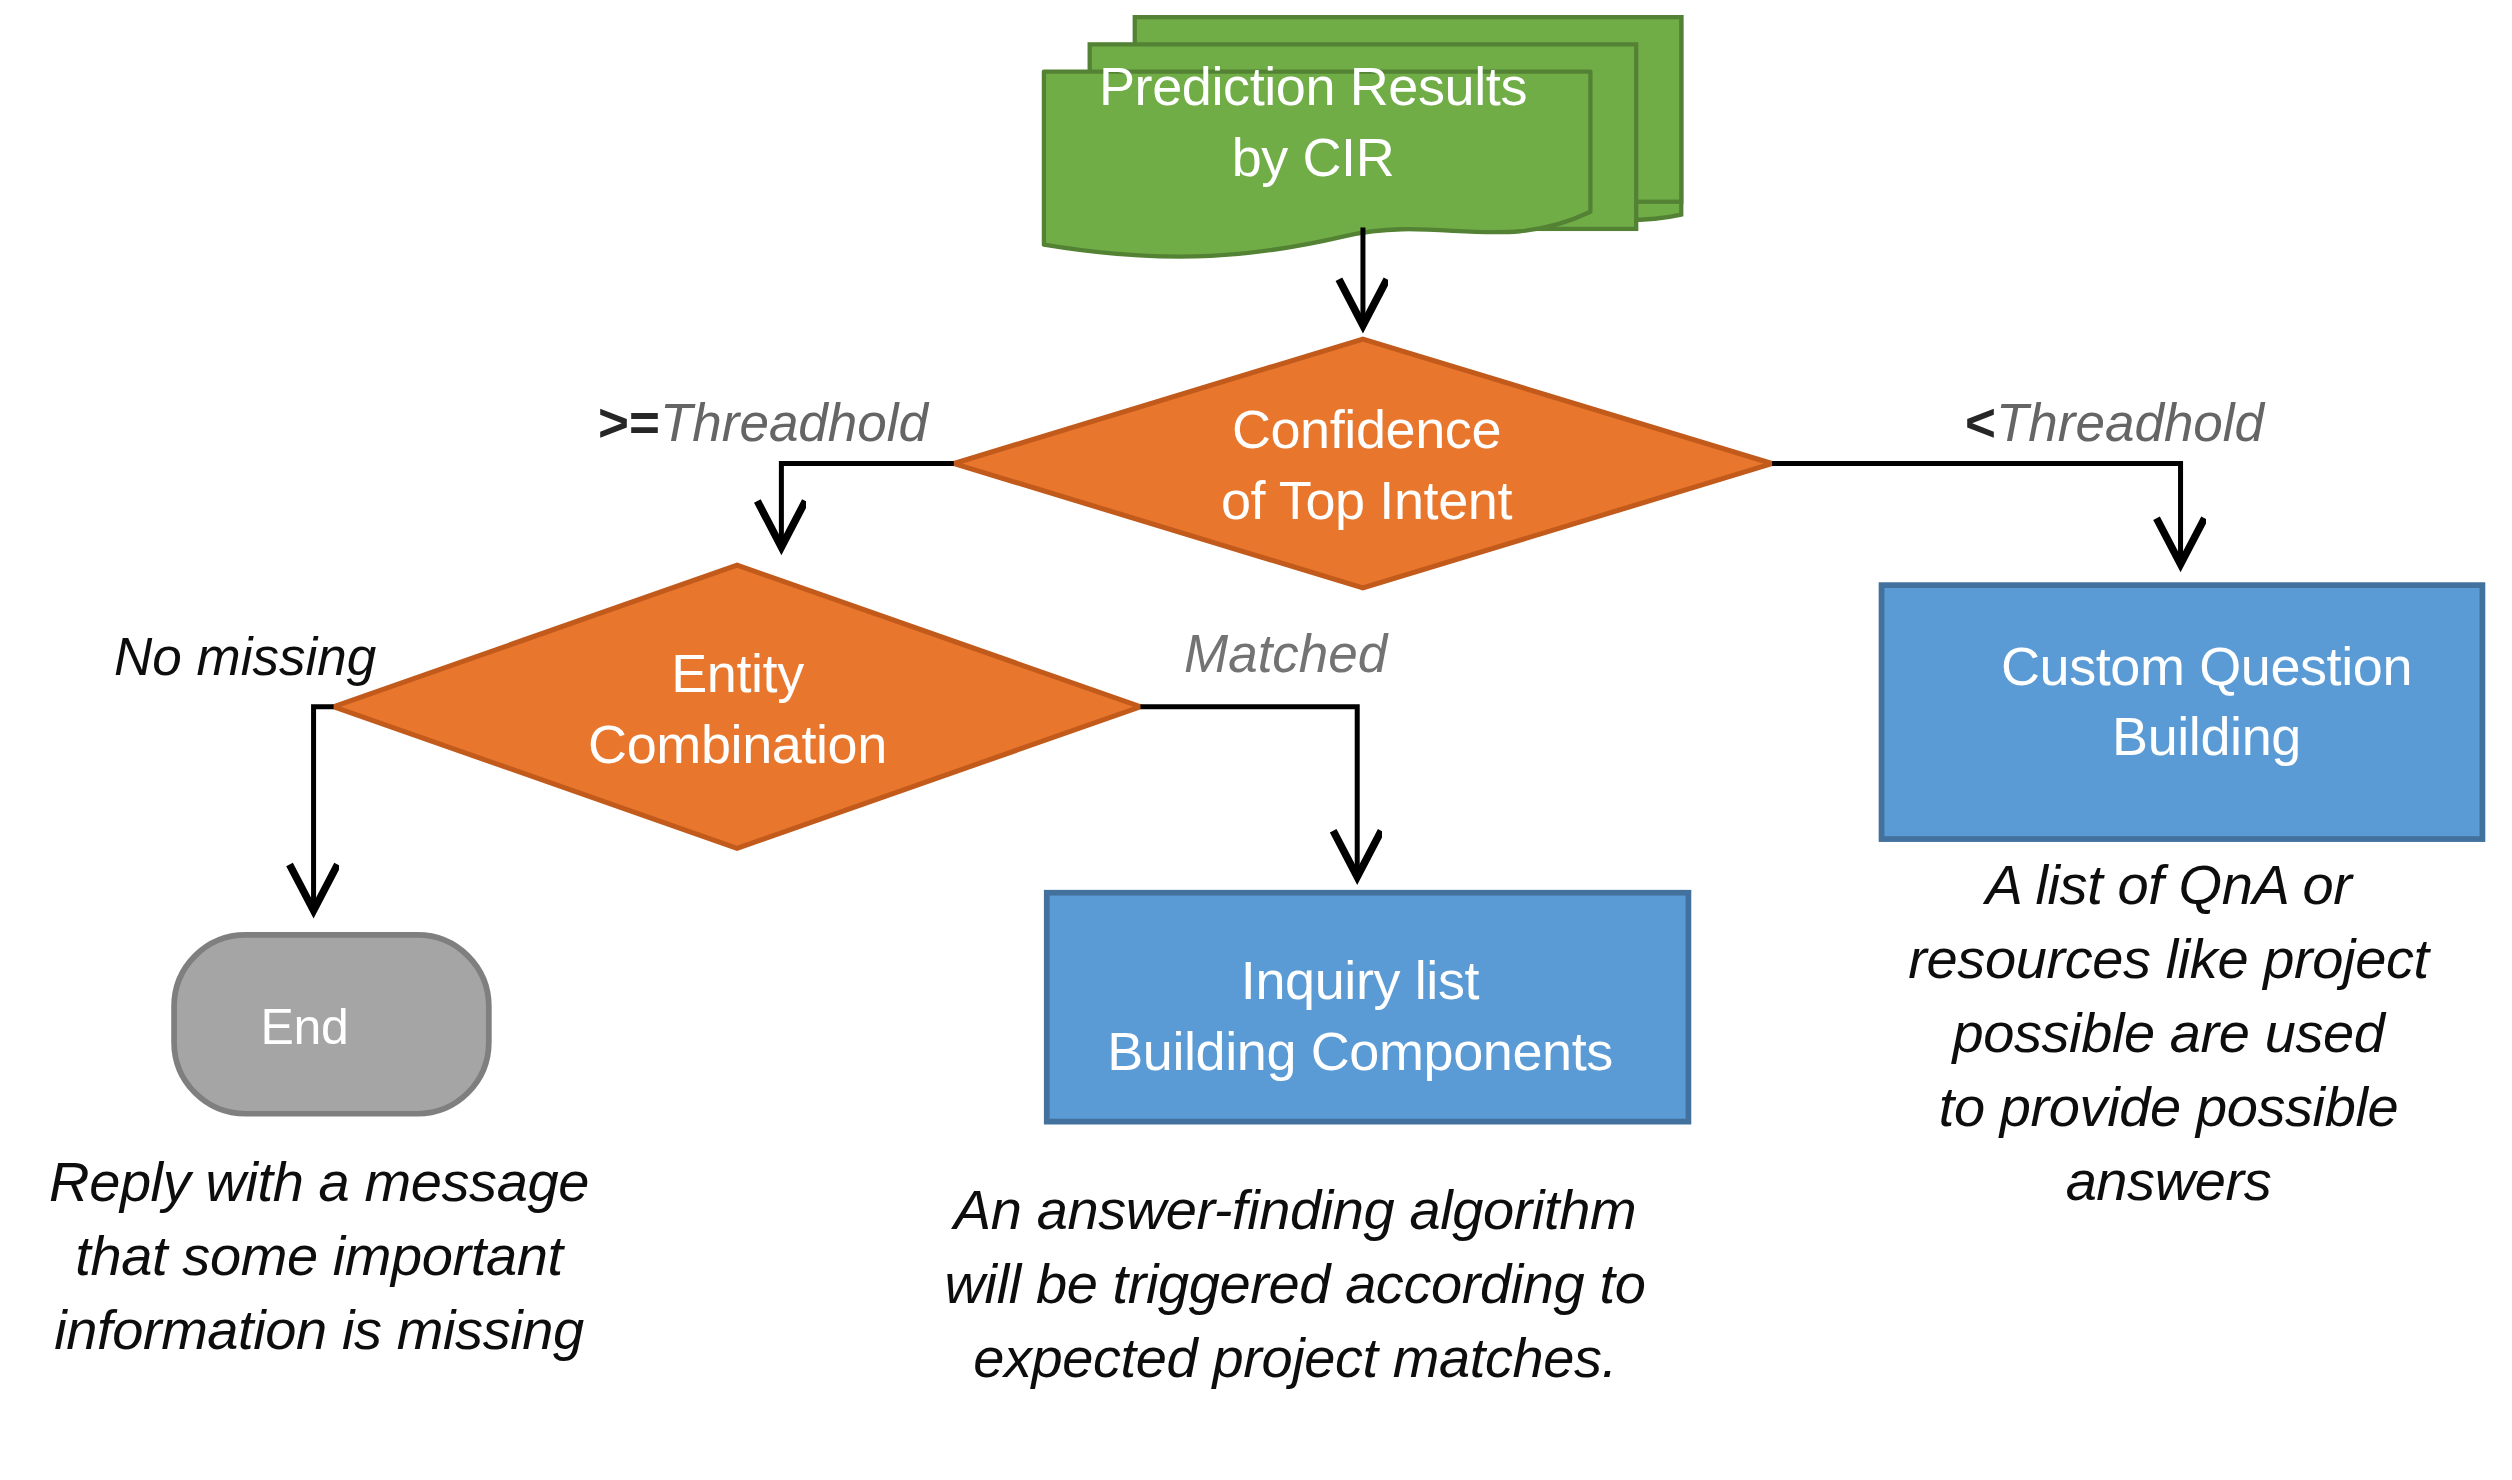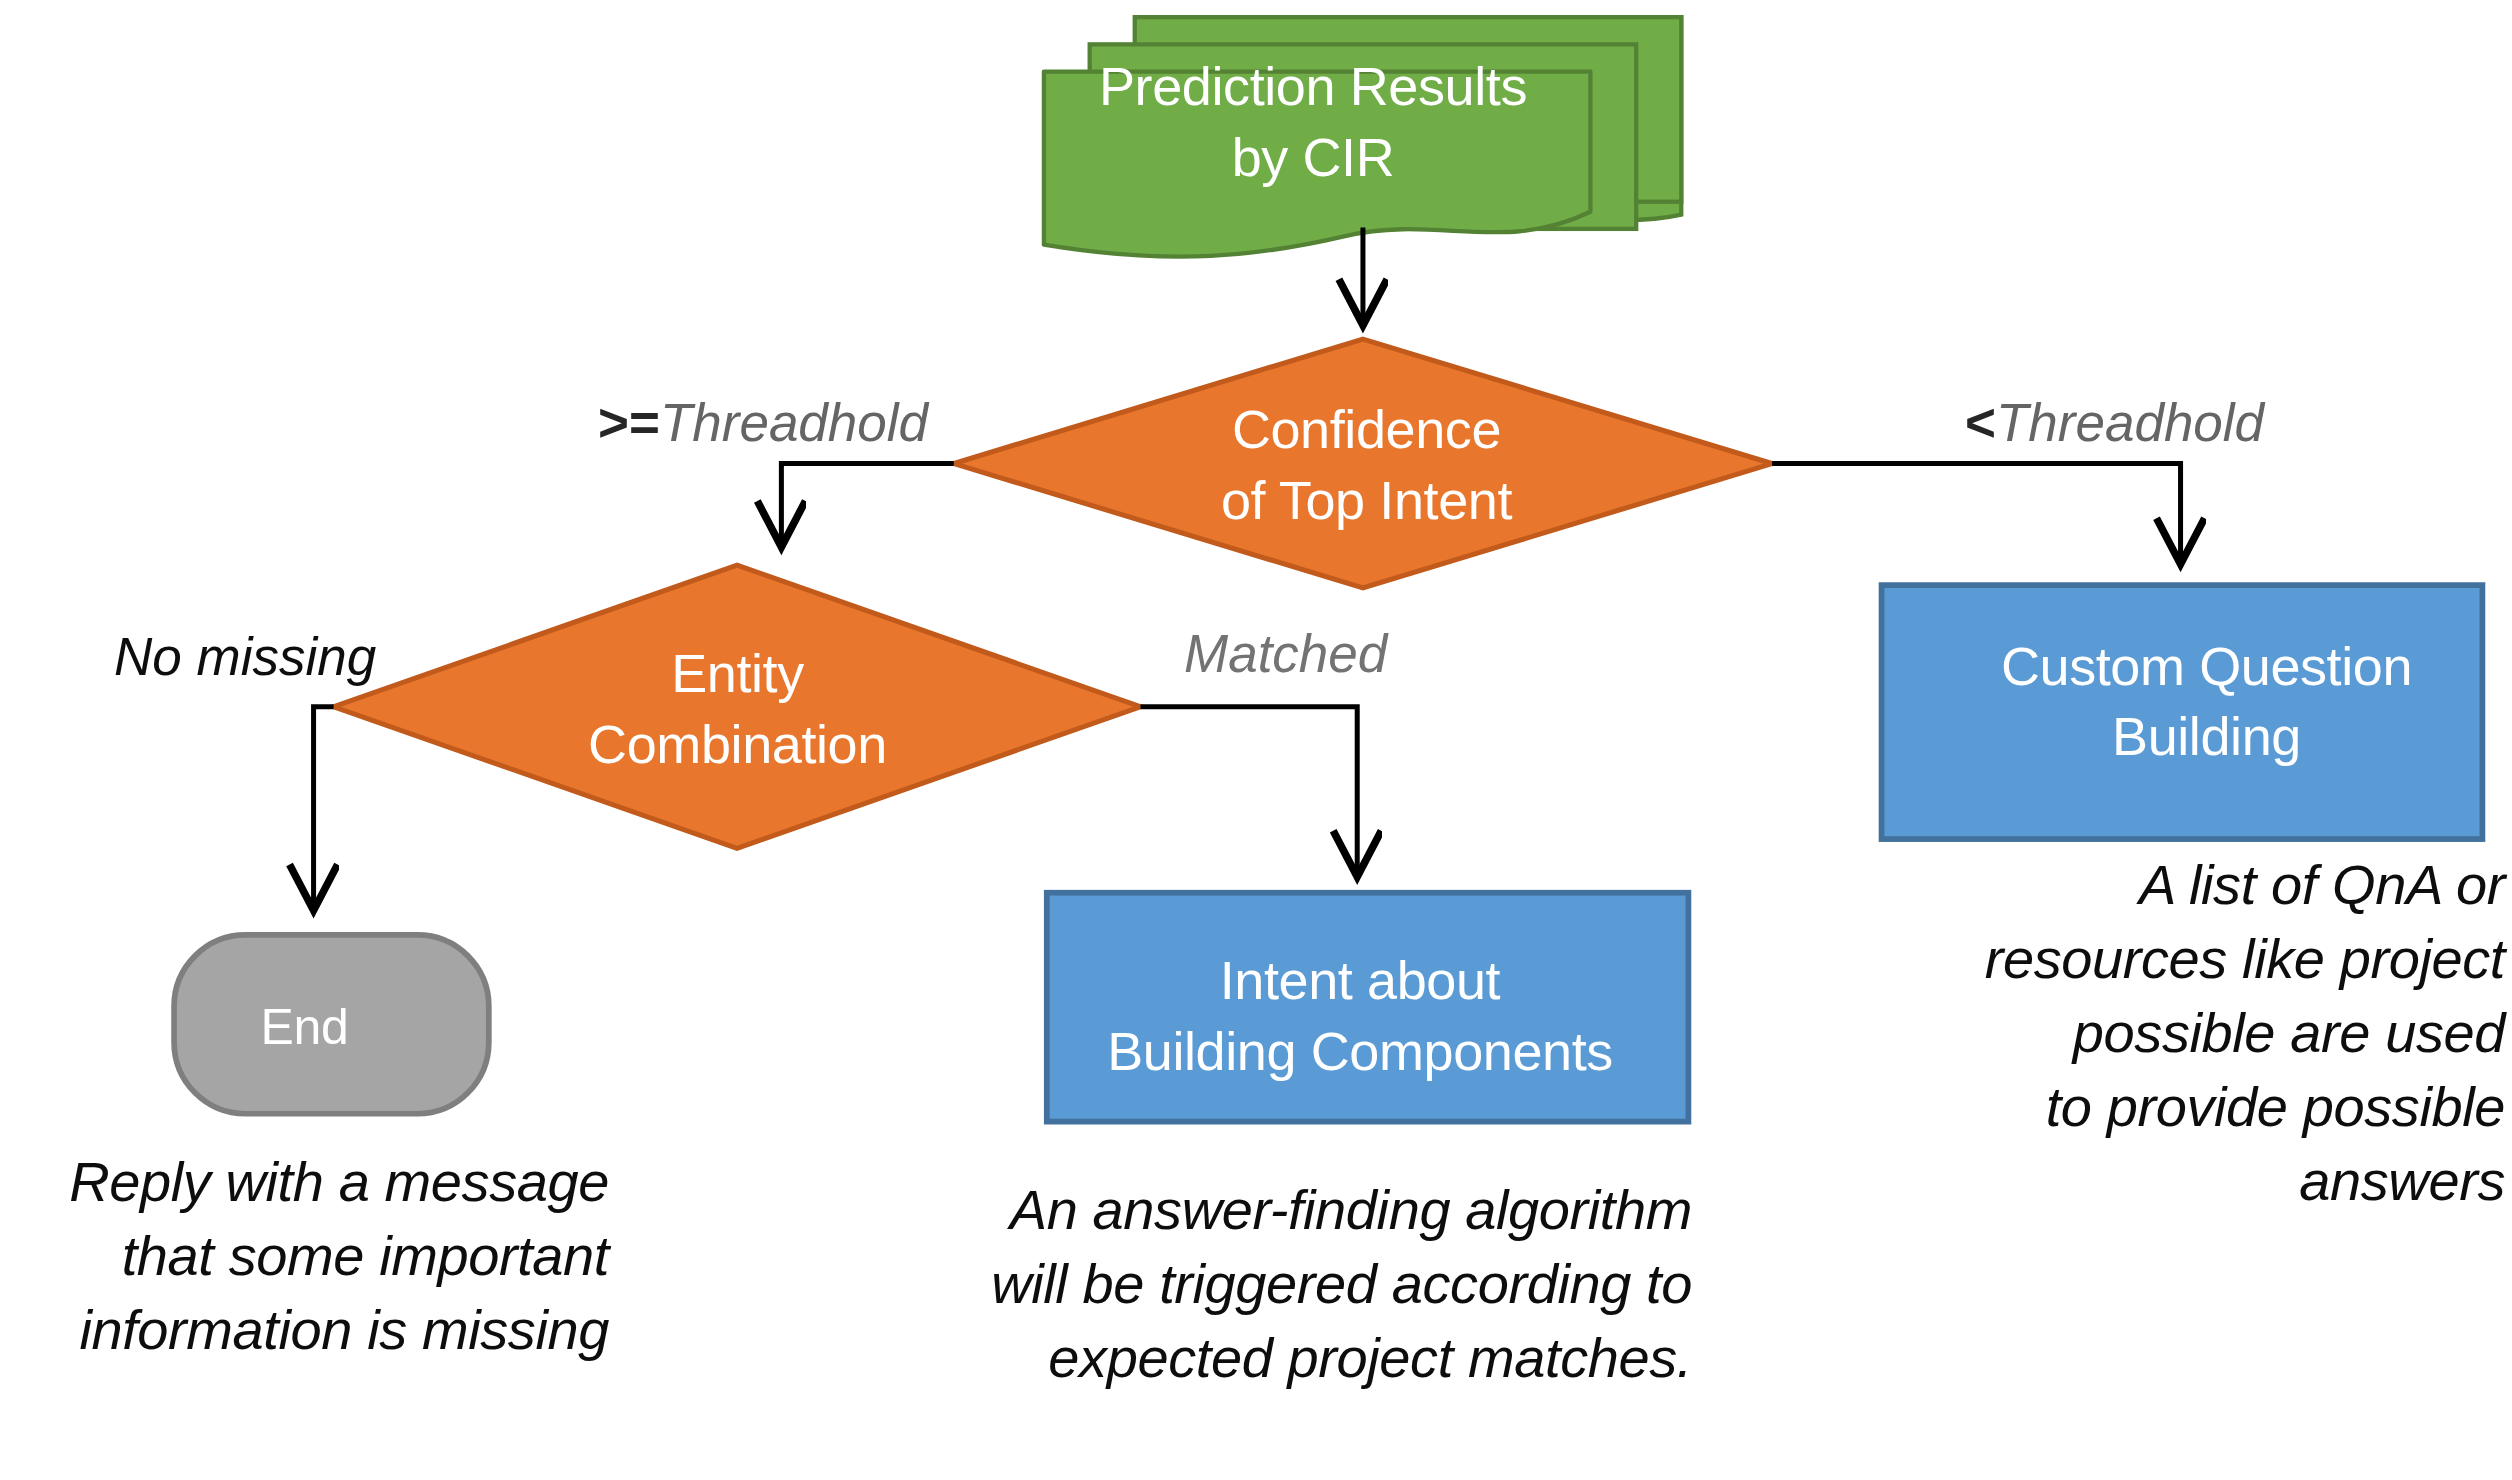--- a/index.html
+++ b/index.html
@@ -103,21 +103,21 @@
   #lbl-matched { left: 1184px; top: 627px; color: #737373; }
 
   
   .caption {
     position: absolute;
     font-family: "Liberation Sans Narrow", "Liberation Sans", sans-serif;
     font-style: italic;
     font-size: 56px;
     line-height: 1.32;
     color: #0d0d0d;
-    text-align: right;
+    text-align: center;
     letter-spacing: -0.4px;
     white-space: nowrap;
     pointer-events: none;
   }
   .caption span { display: block; }
 
   #cap-end     { left: 29px;   top: 1145px; width: 580px; }
   #cap-inquiry { left: 898px; top: 1173px; width: 794px; }
   #cap-cqa     { left: 1832px; top: 848px; width: 673px; }
 </style>
@@ -180,21 +180,21 @@
     <span>Confidence</span>
     <span>of Top Intent</span>
   </div>
 
   <div class="nodelabel" id="entity-label">
     <span>Entity</span>
     <span>Combination</span>
   </div>
 
   <div class="nodelabel" id="inquiry-label">
-    <span>Intent about</span>
+    <span>Inquiry list</span>
     <span>Building Components</span>
   </div>
 
   <div class="nodelabel" id="cqa-label">
     <span>Custom Question</span>
     <span>Building</span>
   </div>
 
   <div class="nodelabel" id="end-label">
     <span>End</span>

